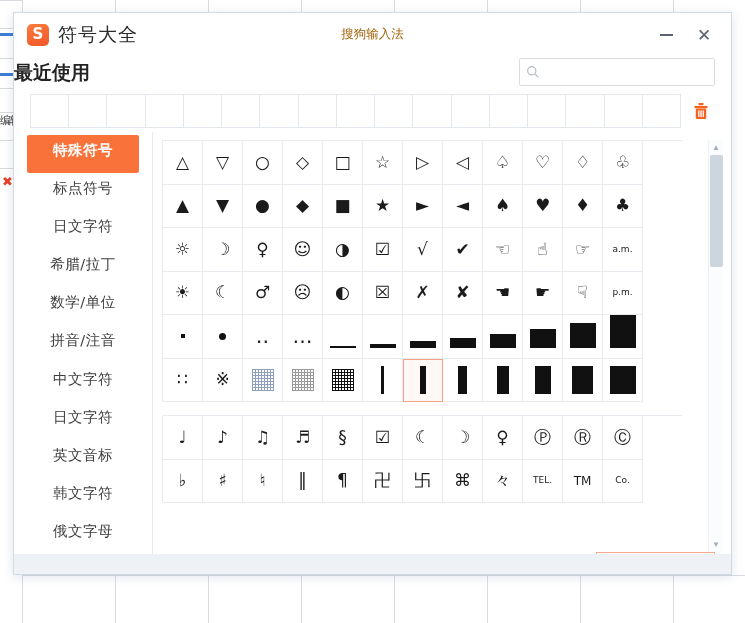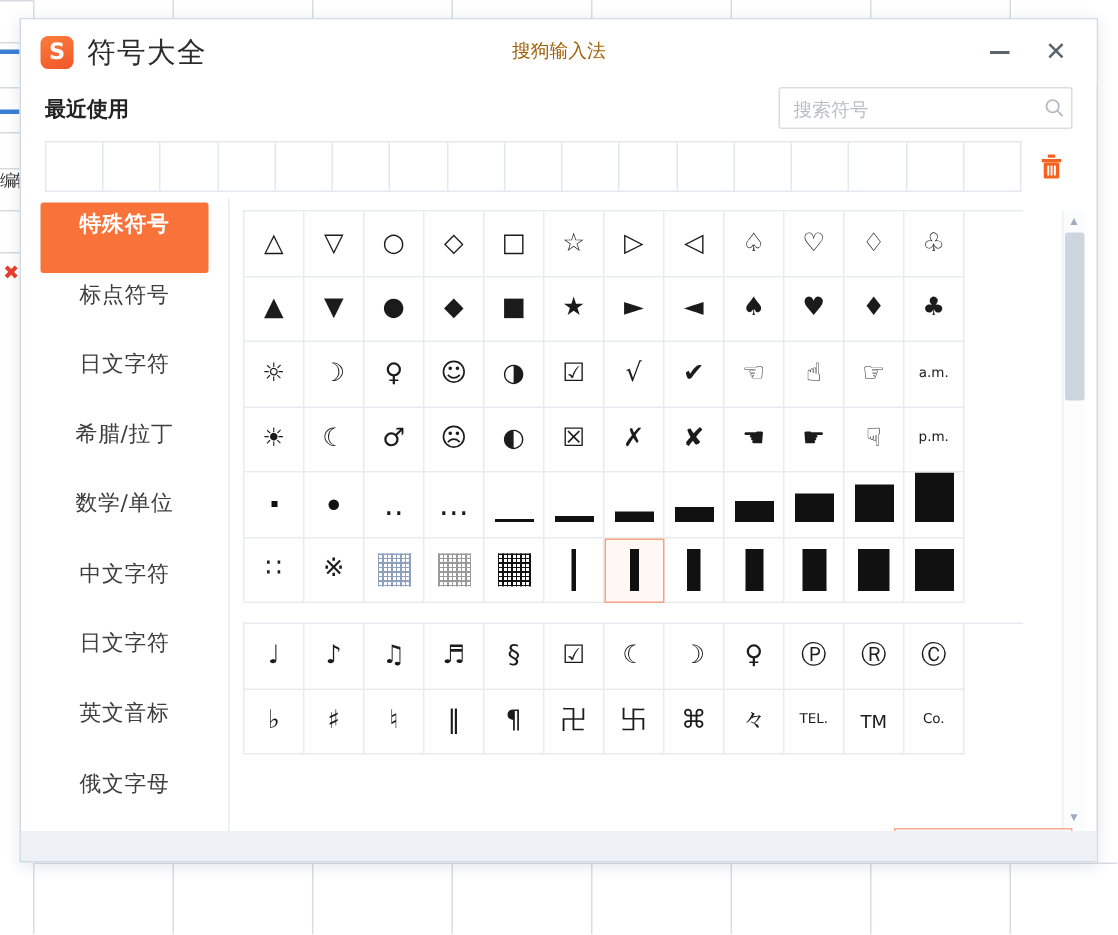--- a/index.html
+++ b/index.html
@@ -82,21 +82,21 @@
   }
   .win-btn .dash { width: 13px; height: 2px; background: #5b636e; display:block; }
   .win-btn.close { font-size: 17px; font-weight: bold; }
 
   
   .recent-head {
     height: 34px; flex: 0 0 34px; position: relative;
     display: flex; align-items: center;
   }
   .recent-title {
-    margin-left: 16px; font-size: 14px; color: #232323; font-weight: bold;
+    font-size: 19px; color: #232323; font-weight: bold;
     font-family: "DejaVu Sans", sans-serif;
   }
   .search-box {
     position: absolute; right: 16px; top: 2px;
     width: 196px; height: 28px;
     border: 1px solid #d9dde3; border-radius: 2px;
     background: #fff; display: flex; align-items: center;
   }
   .search-input {
     border: 0; outline: 0; flex: 1; height: 100%;
@@ -244,21 +244,20 @@
       <div class="win-btn">
         <span class="dash"></span>
       </div>
       <div class="win-btn close">✕</div>
     </div>
   </div>
 
   <div class="recent-head">
     <div class="recent-title">最近使用</div>
     <div class="search-box">
-      <input class="search-input" type="text" placeholder="搜索符号" style="">
       <span class="search-ico">
         <svg width="14" height="14" viewBox="0 0 16 16">
           <circle cx="6.6" cy="6.6" r="4.7" fill="none" stroke="#b3b9c2" stroke-width="1.3"></circle>
           <line x1="10.2" y1="10.2" x2="14.2" y2="14.2" stroke="#b3b9c2" stroke-width="1.3"></line>
         </svg>
       </span>
     </div>
   </div>
 
   <div class="recent-strip-wrap">
@@ -294,23 +293,25 @@
   </div>
 
   <div class="dlg-body">
 
     <div class="sidebar" id="sidebar">
         <div class="cat active">特殊符号</div>
         <div class="cat">标点符号</div>
         <div class="cat">日文字符</div>
         <div class="cat">希腊/拉丁</div>
         <div class="cat">数学/单位</div>
+        <div class="cat">拼音/注音</div>
         <div class="cat">中文字符</div>
         <div class="cat">日文字符</div>
         <div class="cat">英文音标</div>
+        <div class="cat">韩文字符</div>
         <div class="cat">俄文字母</div>
       </div>
 
     <div class="grid-panel">
       <div class="grid-inner" id="grid-a">
           <div class="gcell">△</div>
           <div class="gcell">▽</div>
           <div class="gcell">○</div>
           <div class="gcell">◇</div>
           <div class="gcell">□</div>

